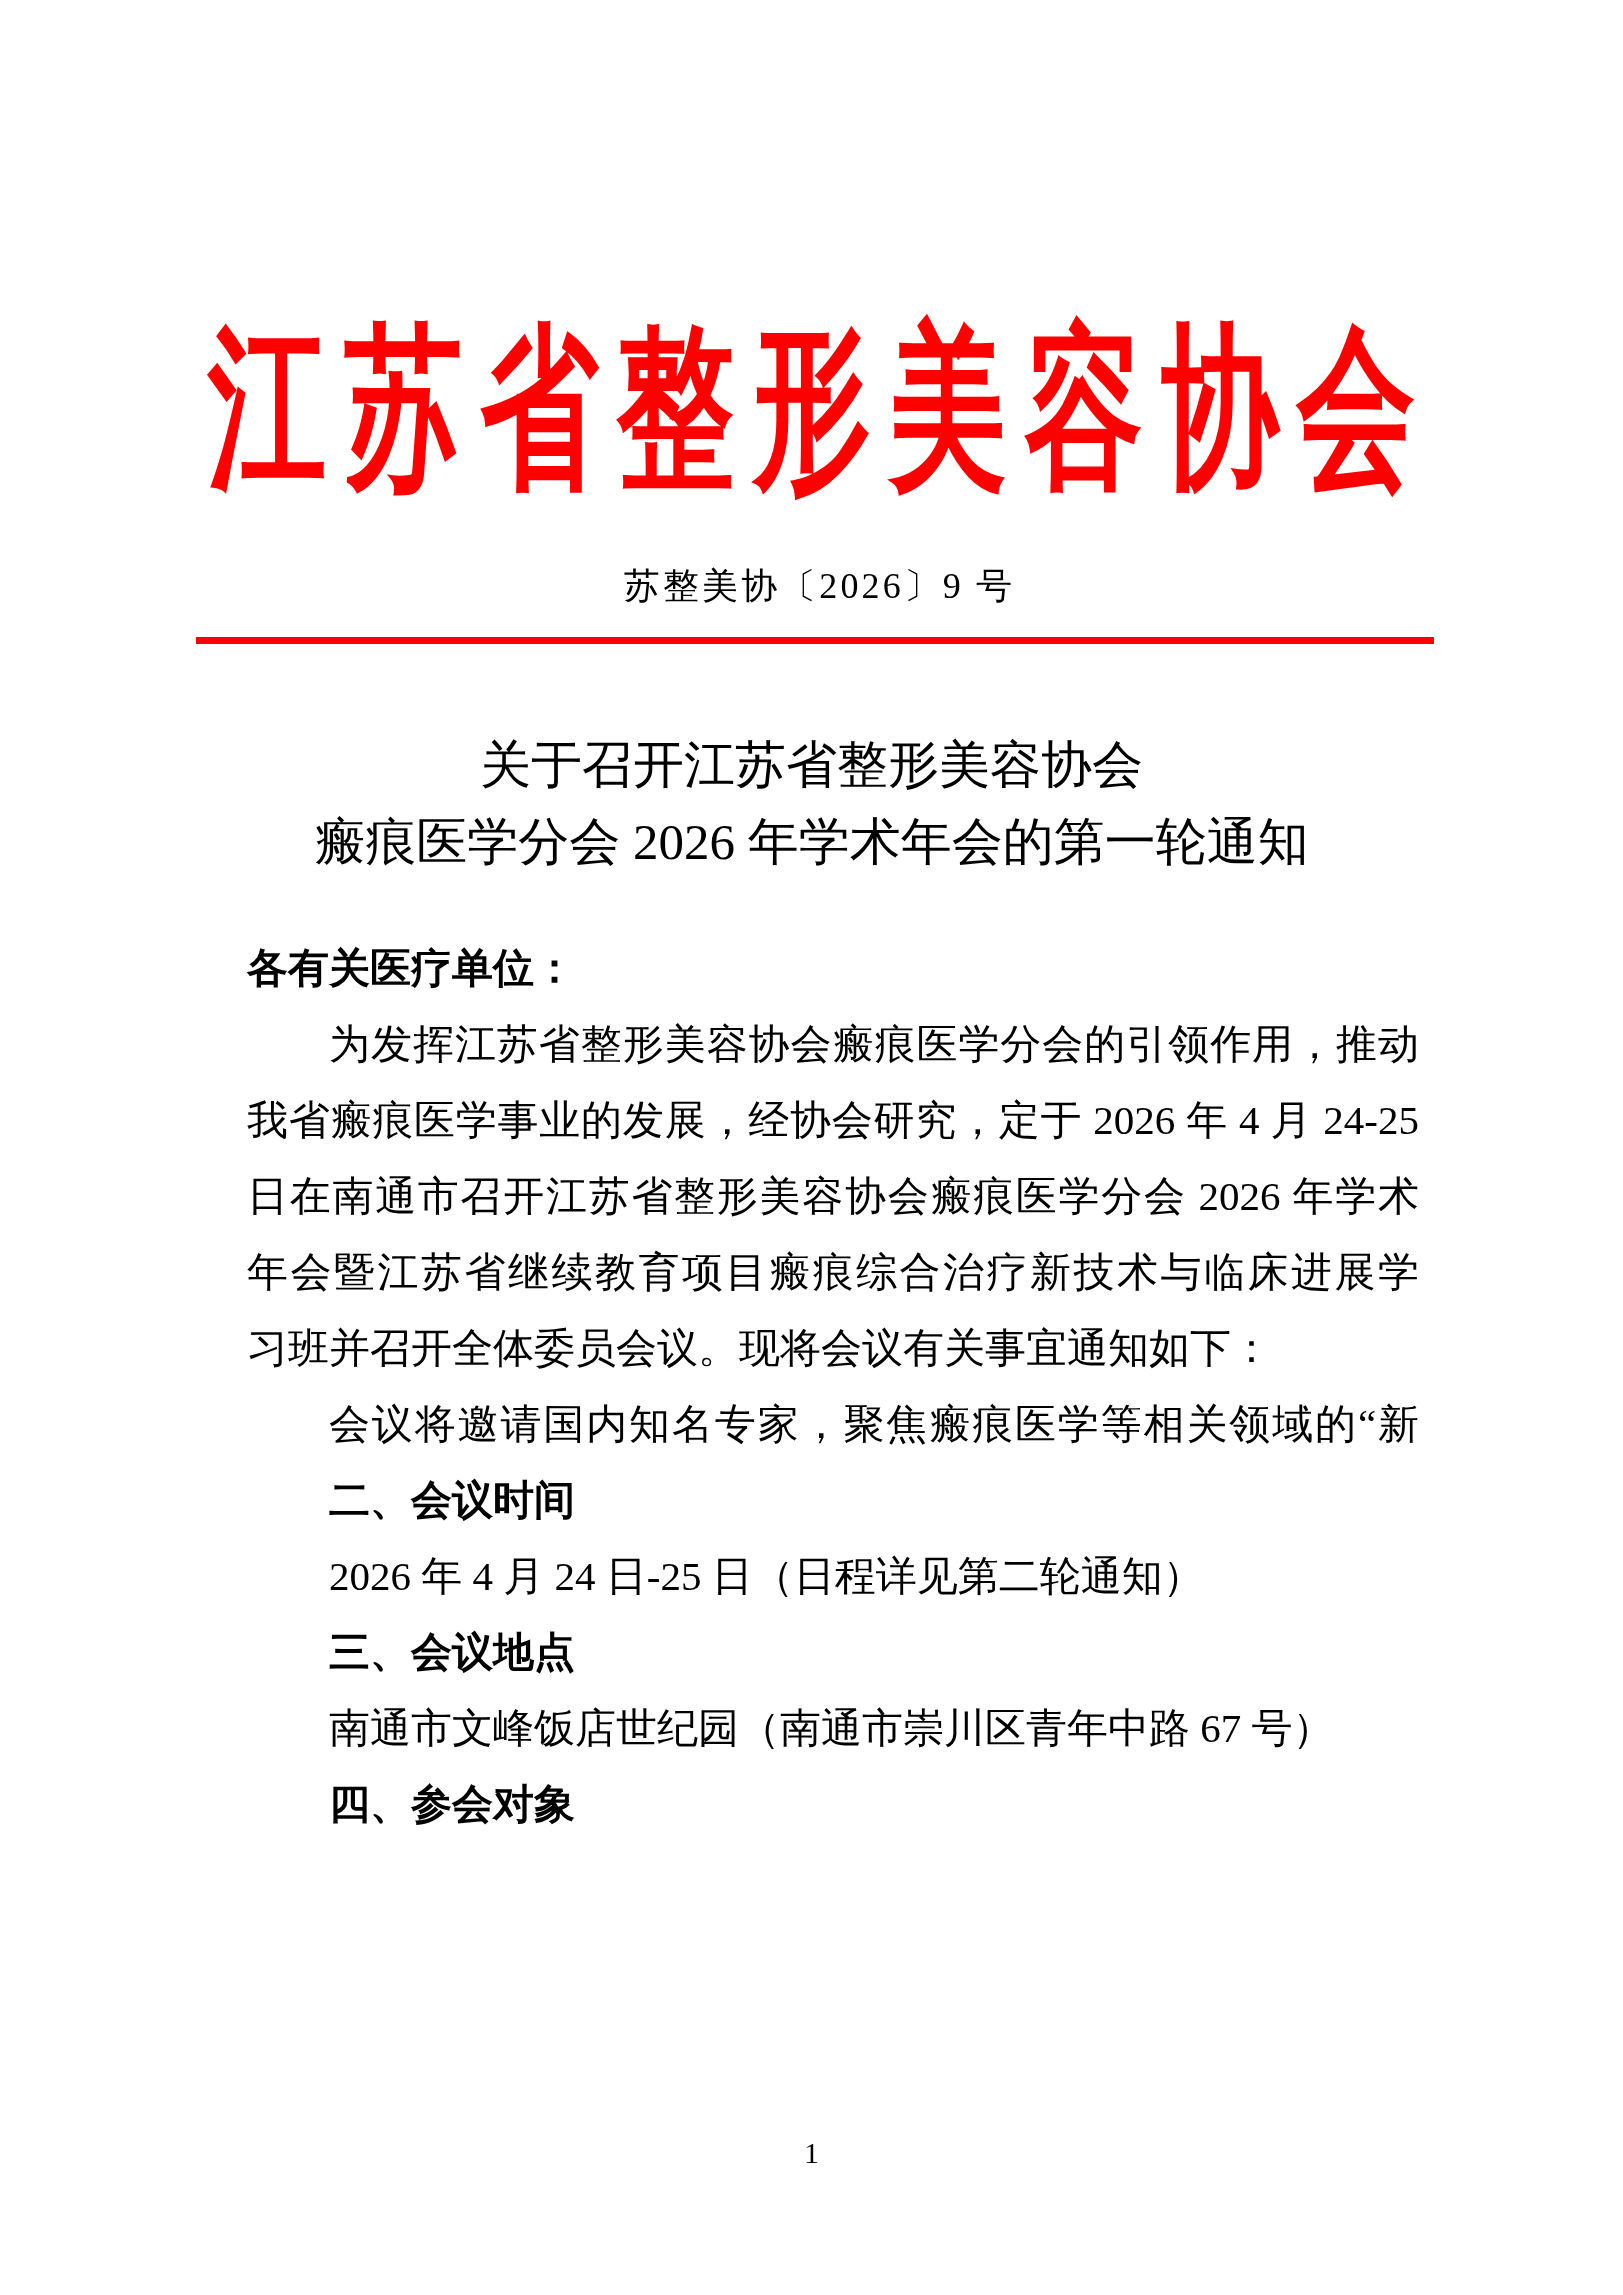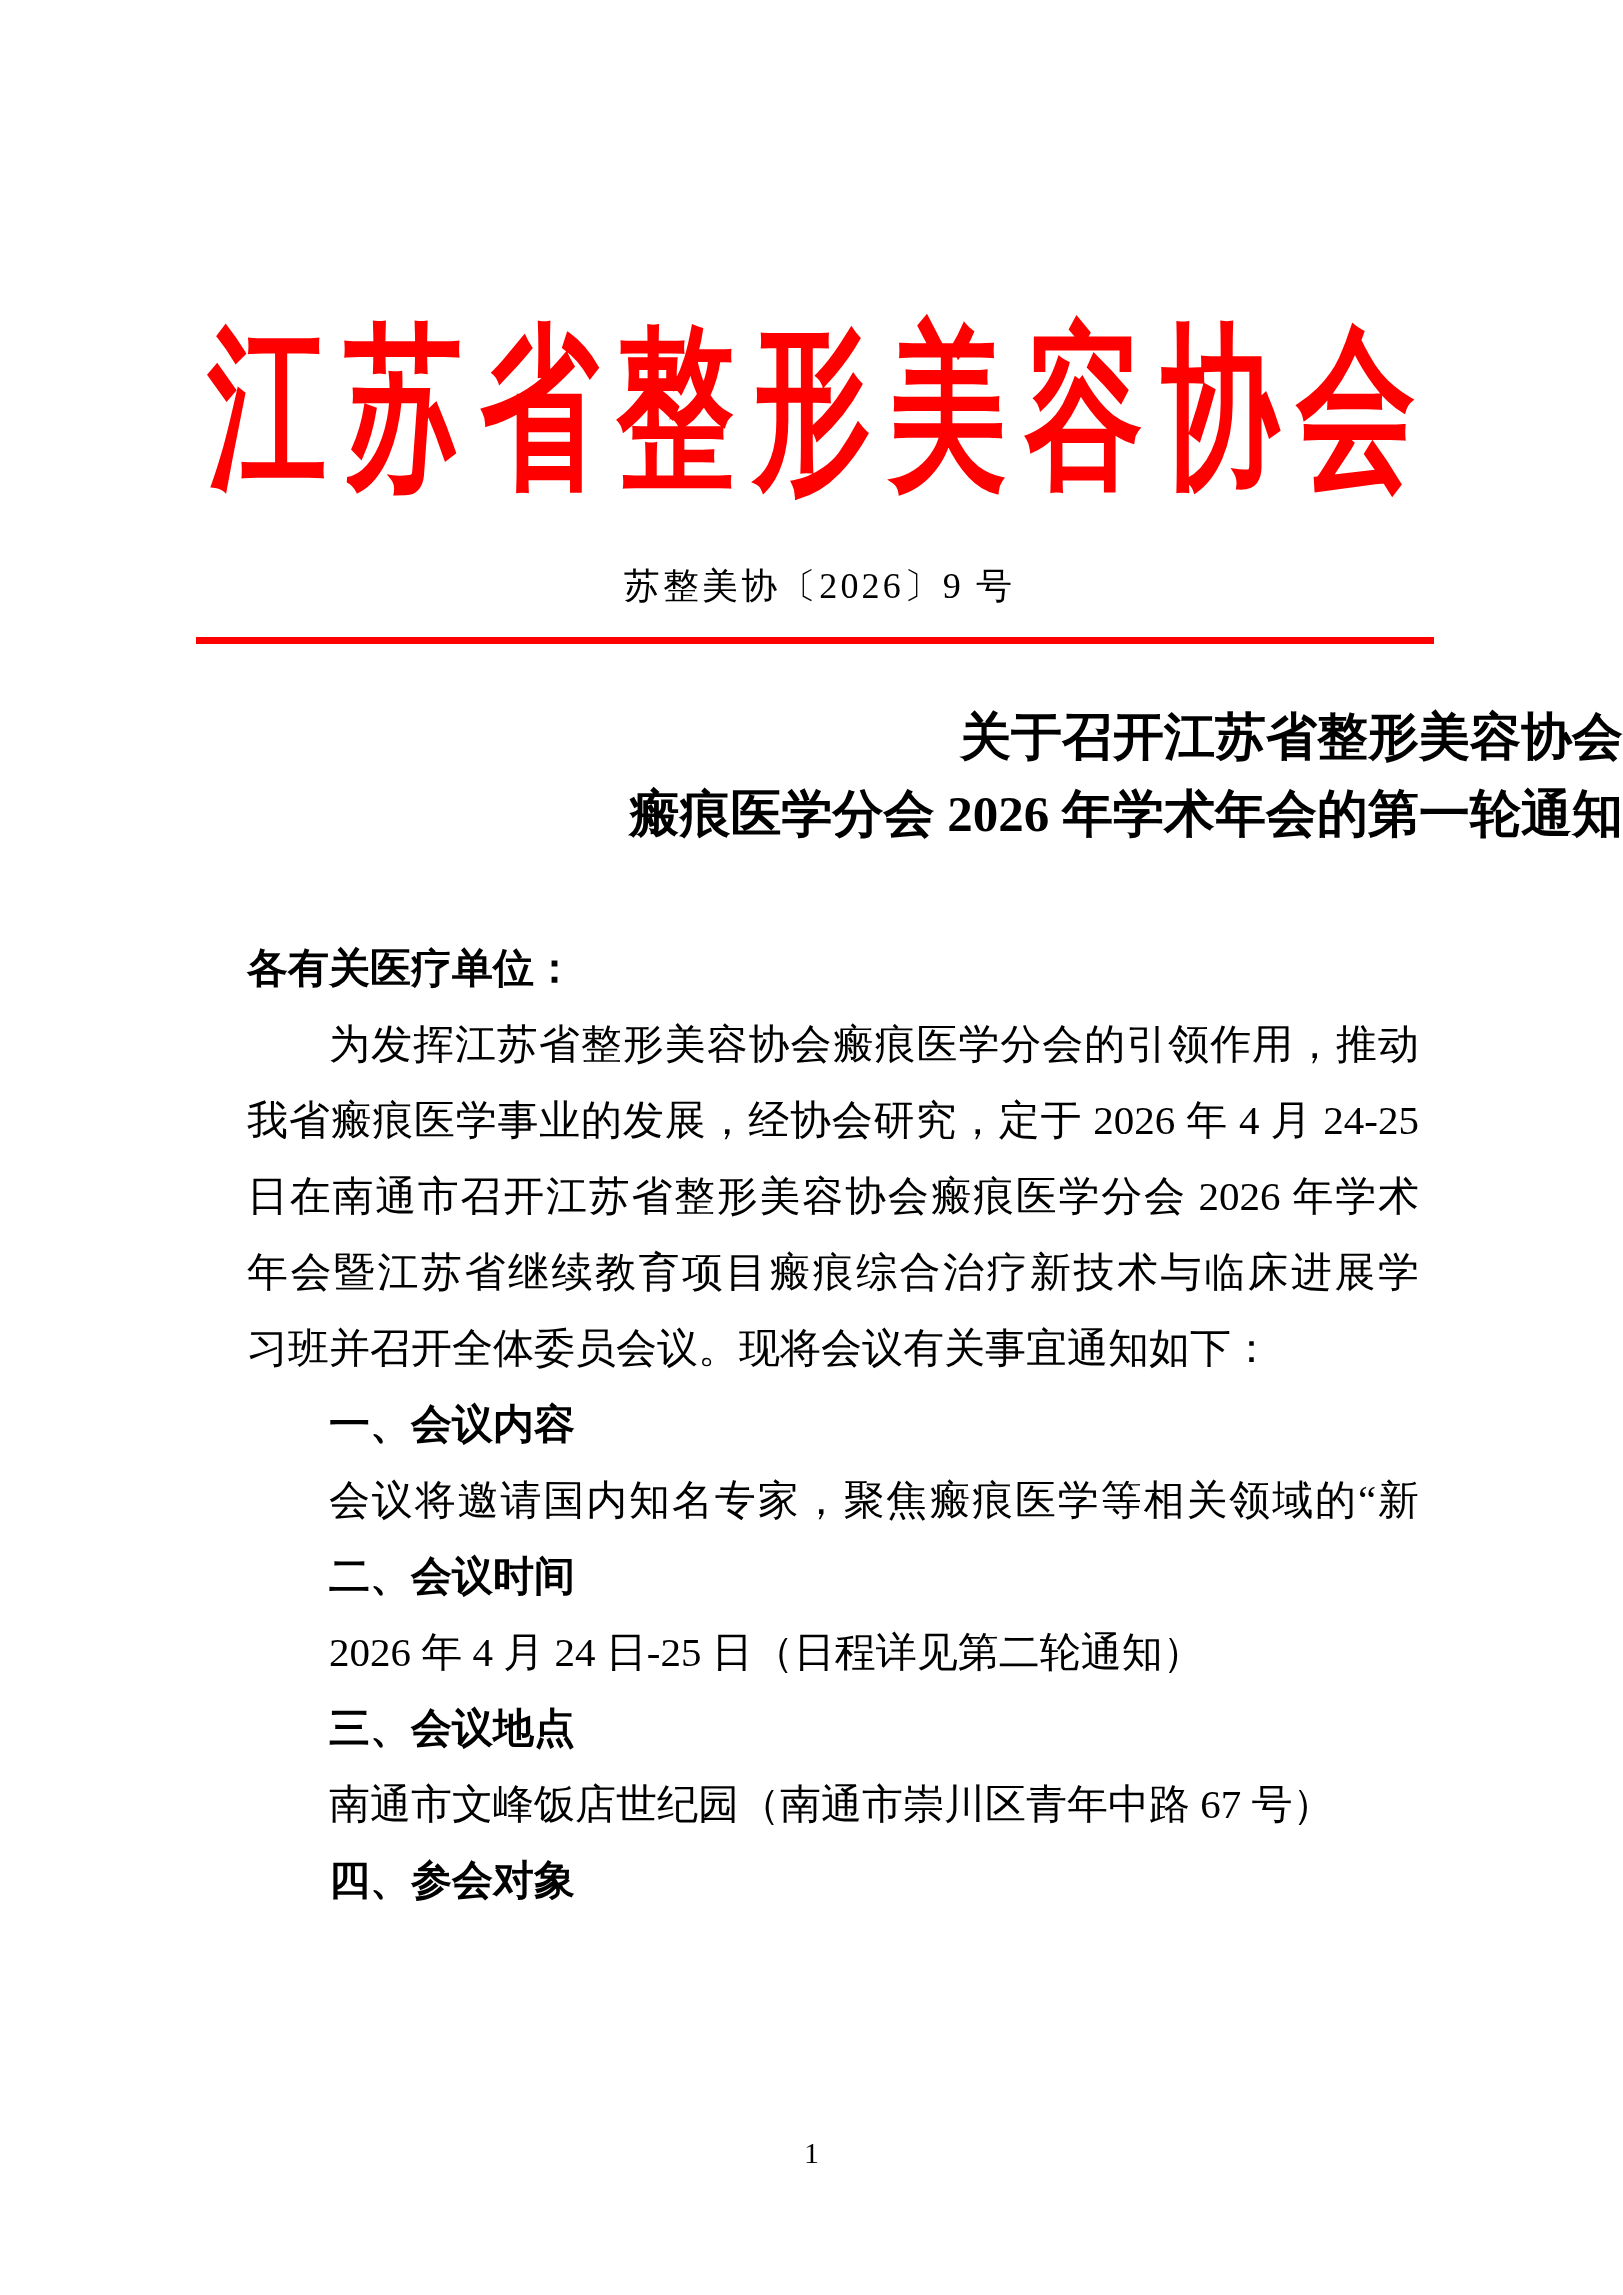--- a/index.html
+++ b/index.html
@@ -35,23 +35,23 @@
   
   .red-rule {
     position:absolute;
     left:196px; top:637px;
     width:1238px; height:6.6px;
     background:var(--accent);
   }
   
   .notice-title {
     position:absolute;
-    top:699px; left:0; width:100%;
-    text-align:right;
-    font-weight:700;
+    top:727px; left:0; width:100%;
+    text-align:center;
+    font-weight:400;
     font-size:51px; line-height:77px;
   }
   
   .body-block {
     position:absolute;
     left:215px; top:930px; width:1204px;
     font-size:41px; line-height:76px;
   }
   .line { white-space:normal; word-break:keep-all;margin-left:32px; }
   .line.b { font-weight:700; }
@@ -81,21 +81,20 @@
     <div>瘢痕医学分会 2026 年学术年会的第一轮通知</div>
   </div>
 
   <div class="body-block">
       <div class="line b">各有关医疗单位：</div>
       <div class="line j ind">为发挥江苏省整形美容协会瘢痕医学分会的引领作用，推动</div>
       <div class="line j">我省瘢痕医学事业的发展，经协会研究，定于 2026 年 4 月 24-25</div>
       <div class="line j">日在南通市召开江苏省整形美容协会瘢痕医学分会 2026 年学术</div>
       <div class="line j">年会暨江苏省继续教育项目瘢痕综合治疗新技术与临床进展学</div>
       <div class="line">习班并召开全体委员会议。现将会议有关事宜通知如下：</div>
-      <div class="line b ind">一、会议内容</div>
       <div class="line j ind">会议将邀请国内知名专家，聚焦瘢痕医学等相关领域的“新</div>
       <div class="line b ind">二、会议时间</div>
       <div class="line ind">2026 年 4 月 24 日-25 日（日程详见第二轮通知）</div>
       <div class="line b ind">三、会议地点</div>
       <div class="line ind">南通市文峰饭店世纪园（南通市崇川区青年中路 67 号）</div>
       <div class="line b ind">四、参会对象</div>
     </div>
 
   <div class="page-no">1</div>
 

